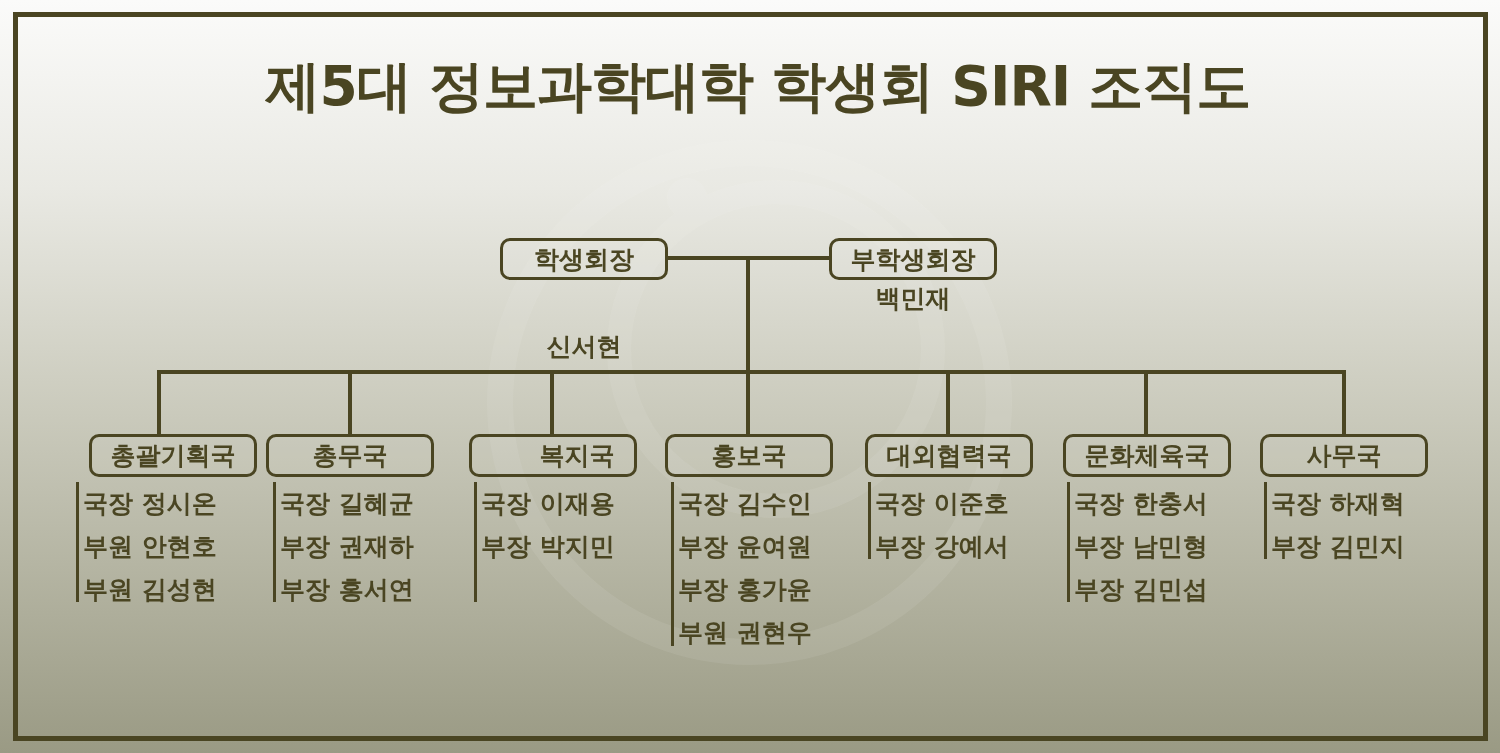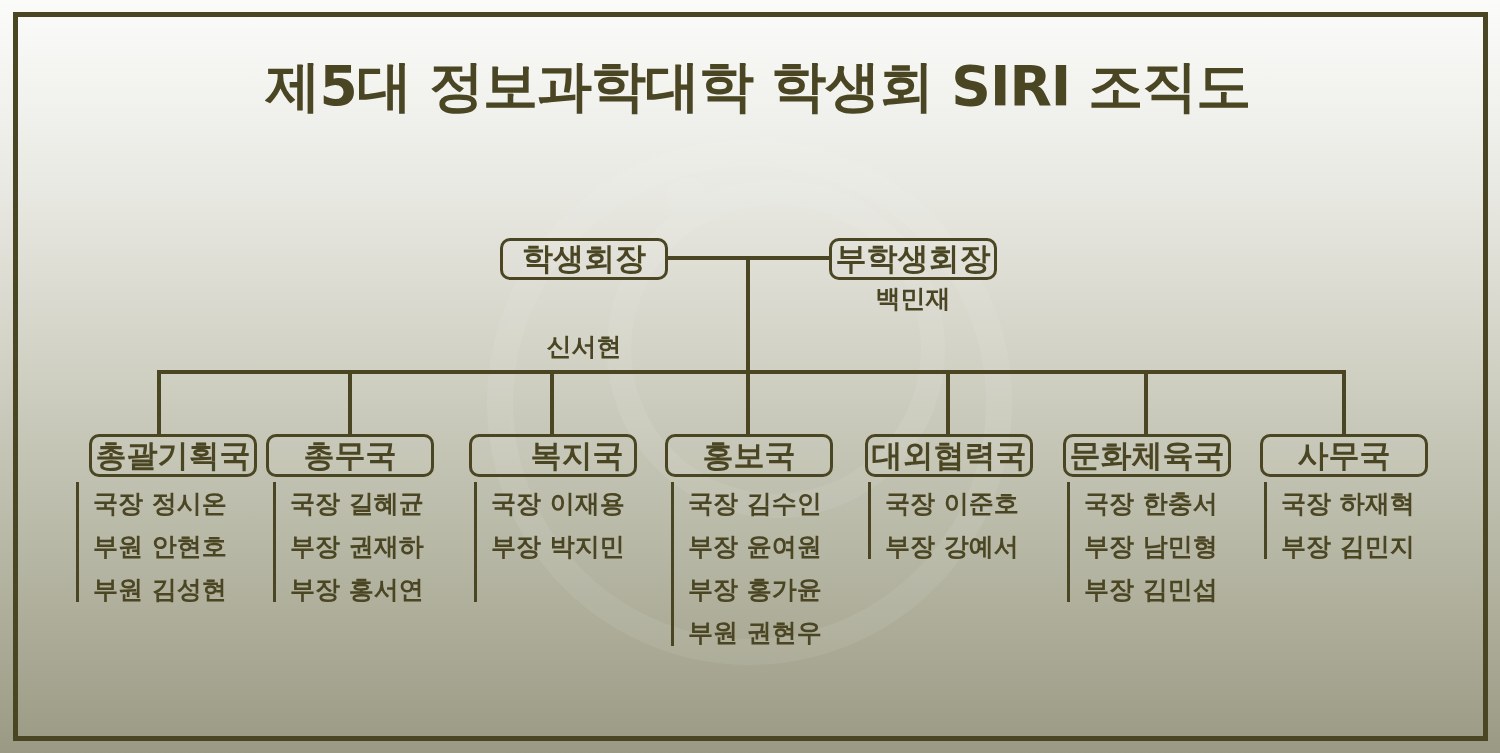--- a/index.html
+++ b/index.html
@@ -7,23 +7,23 @@
     background:linear-gradient(180deg,#fbfbfa 0%,#e9e9e3 25%,#cfcfc2 50%,#b5b5a3 75%,#9a9a84 100%);
     font-family:"DejaVu Sans","Liberation Sans",sans-serif;color:#4a4522;}
   .frame{position:absolute;left:13px;top:12px;width:1475px;height:729px;box-sizing:border-box;border:5px solid #4a4522;}
   .watermark{position:absolute;left:487px;top:140px;width:525px;height:525px;border-radius:50%;opacity:0.07;}
   .watermark .r1{position:absolute;inset:0;border:26px solid #fff;border-radius:50%;}
   .watermark .r2{position:absolute;left:120px;top:40px;width:290px;height:290px;border:24px solid #fff;border-radius:50%;}
   .watermark .dot{position:absolute;left:180px;top:38px;width:40px;height:40px;border-radius:50%;background:#fff;}
   .title{position:absolute;left:0;width:1500px;top:50px;text-align:center;font-size:55px;font-weight:bold;letter-spacing:-1px;color:#4a4522;margin-left:8px;}
   .line{position:absolute;background:#4a4522;}
   .box{position:absolute;height:40px;box-sizing:border-box;border:3px solid #4a4522;border-radius:10px;
-    display:flex;align-items:center;justify-content:center;font-size:31px;font-weight:bold;color:#4a4522;background:rgba(255,255,255,0.05);}
+    display:flex;align-items:center;justify-content:center;font-size:25px;font-weight:bold;color:#4a4522;background:rgba(255,255,255,0.05);}
   .leader-name{position:absolute;font-size:25px;font-weight:bold;text-align:center;color:#4a4522;}
-  .members{position:absolute;border-left:3px solid #4a4522;padding-left:14px;}
+  .members{position:absolute;border-left:3px solid #4a4522;padding-left:4px;}
   .member{font-size:25px;font-weight:bold;height:43px;line-height:43px;white-space:nowrap;color:#4a4522;}
 </style>
 </head>
 <body>
 
 <div class="watermark">
   <div class="r1"></div>
     <div class="r2"></div>
     <div class="dot"></div>
 </div>

